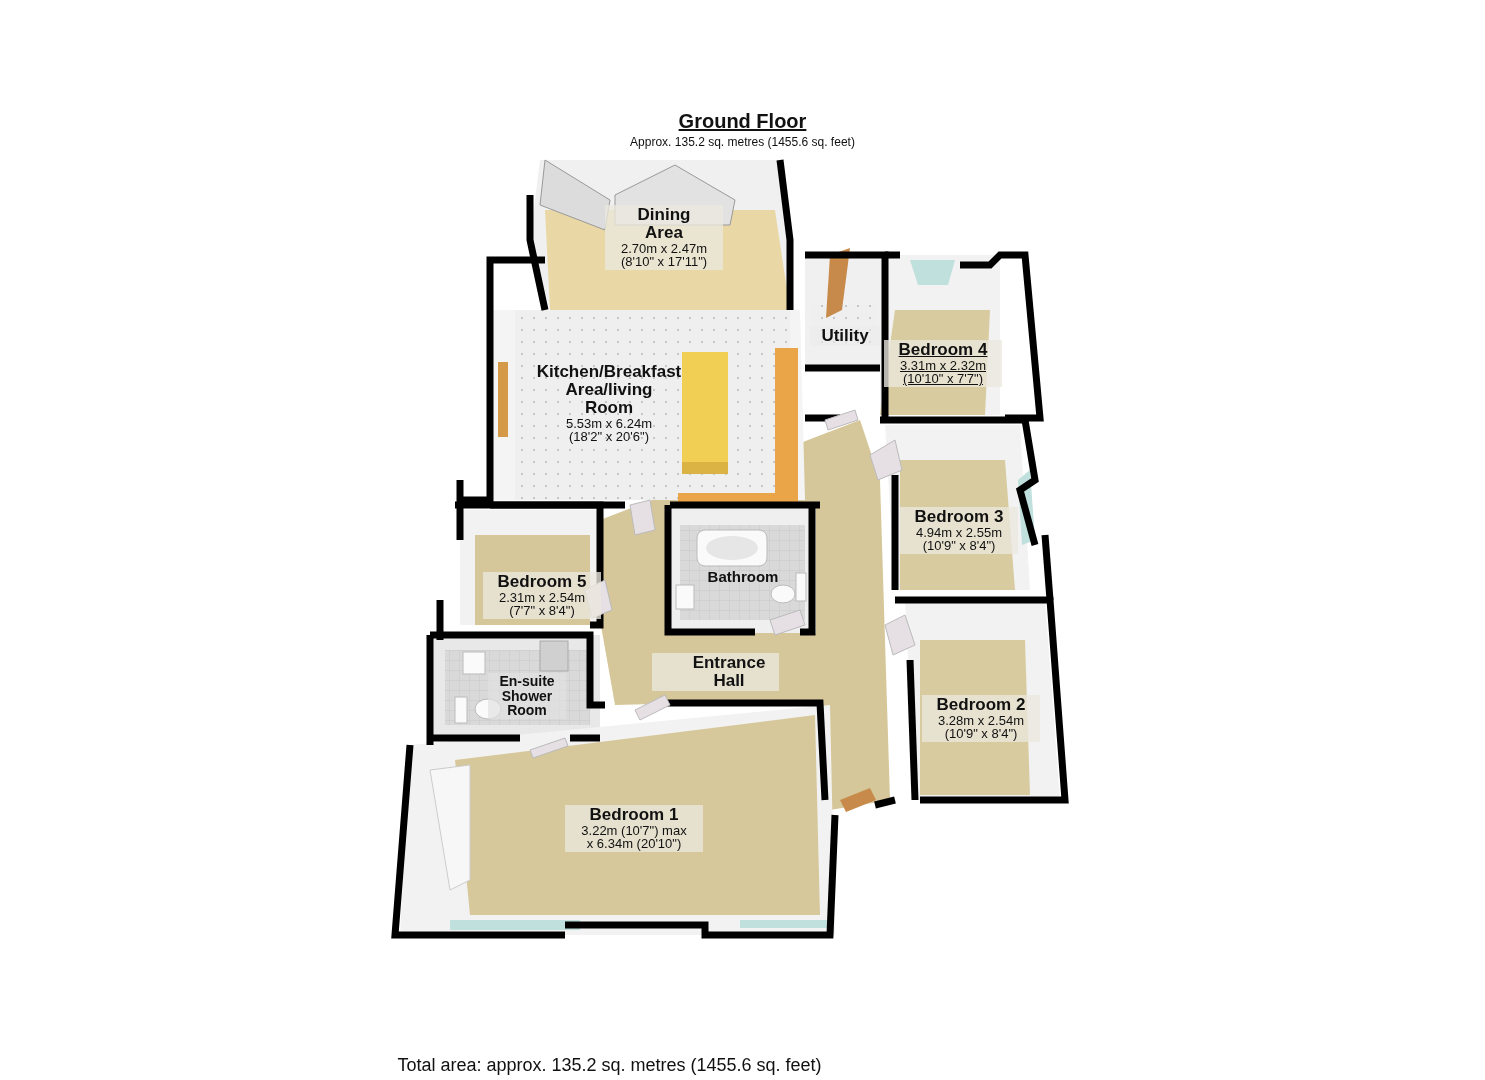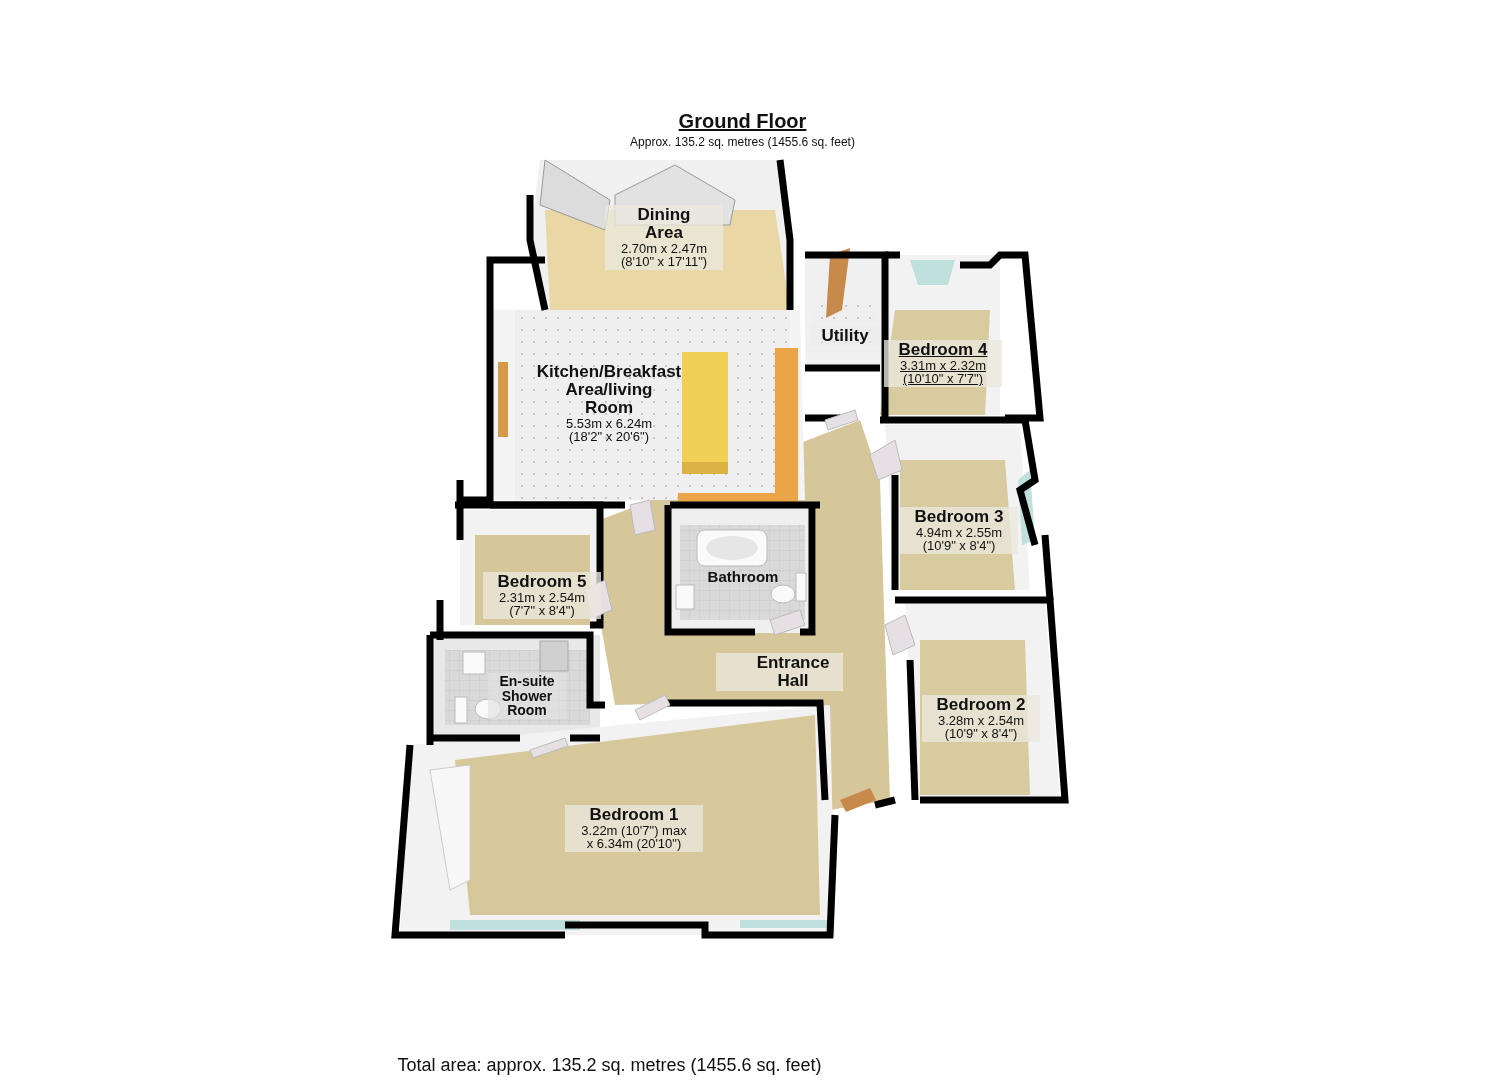--- a/index.html
+++ b/index.html
@@ -207,21 +207,21 @@
 <div class="label" style="left:693px;top:568px;width:92px;background:transparent;">
   <span class="name" style="font-size:15px;">Bathroom</span>
 </div>
 
 <div class="label" style="left:488px;top:673px;width:70px;background:rgba(225,225,225,0.7);">
   <span class="name" style="font-size:14px;">En-suite</span>
   <span class="name" style="font-size:14px;">Shower</span>
   <span class="name" style="font-size:14px;">Room</span>
 </div>
 
-<div class="label" style="left:716px;top:653px;width:92px;padding-left:31px;">
+<div class="label" style="left:652px;top:653px;width:92px;padding-left:31px;">
   <span class="name">Entrance</span>
   <span class="name">Hall</span>
 </div>
 
 <div class="label" style="left:565px;top:805px;width:130px;">
   <span class="name">Bedroom 1</span>
   <span class="dim">3.22m (10'7") max</span>
   <span class="dim">x 6.34m (20'10")</span>
 </div>
 

